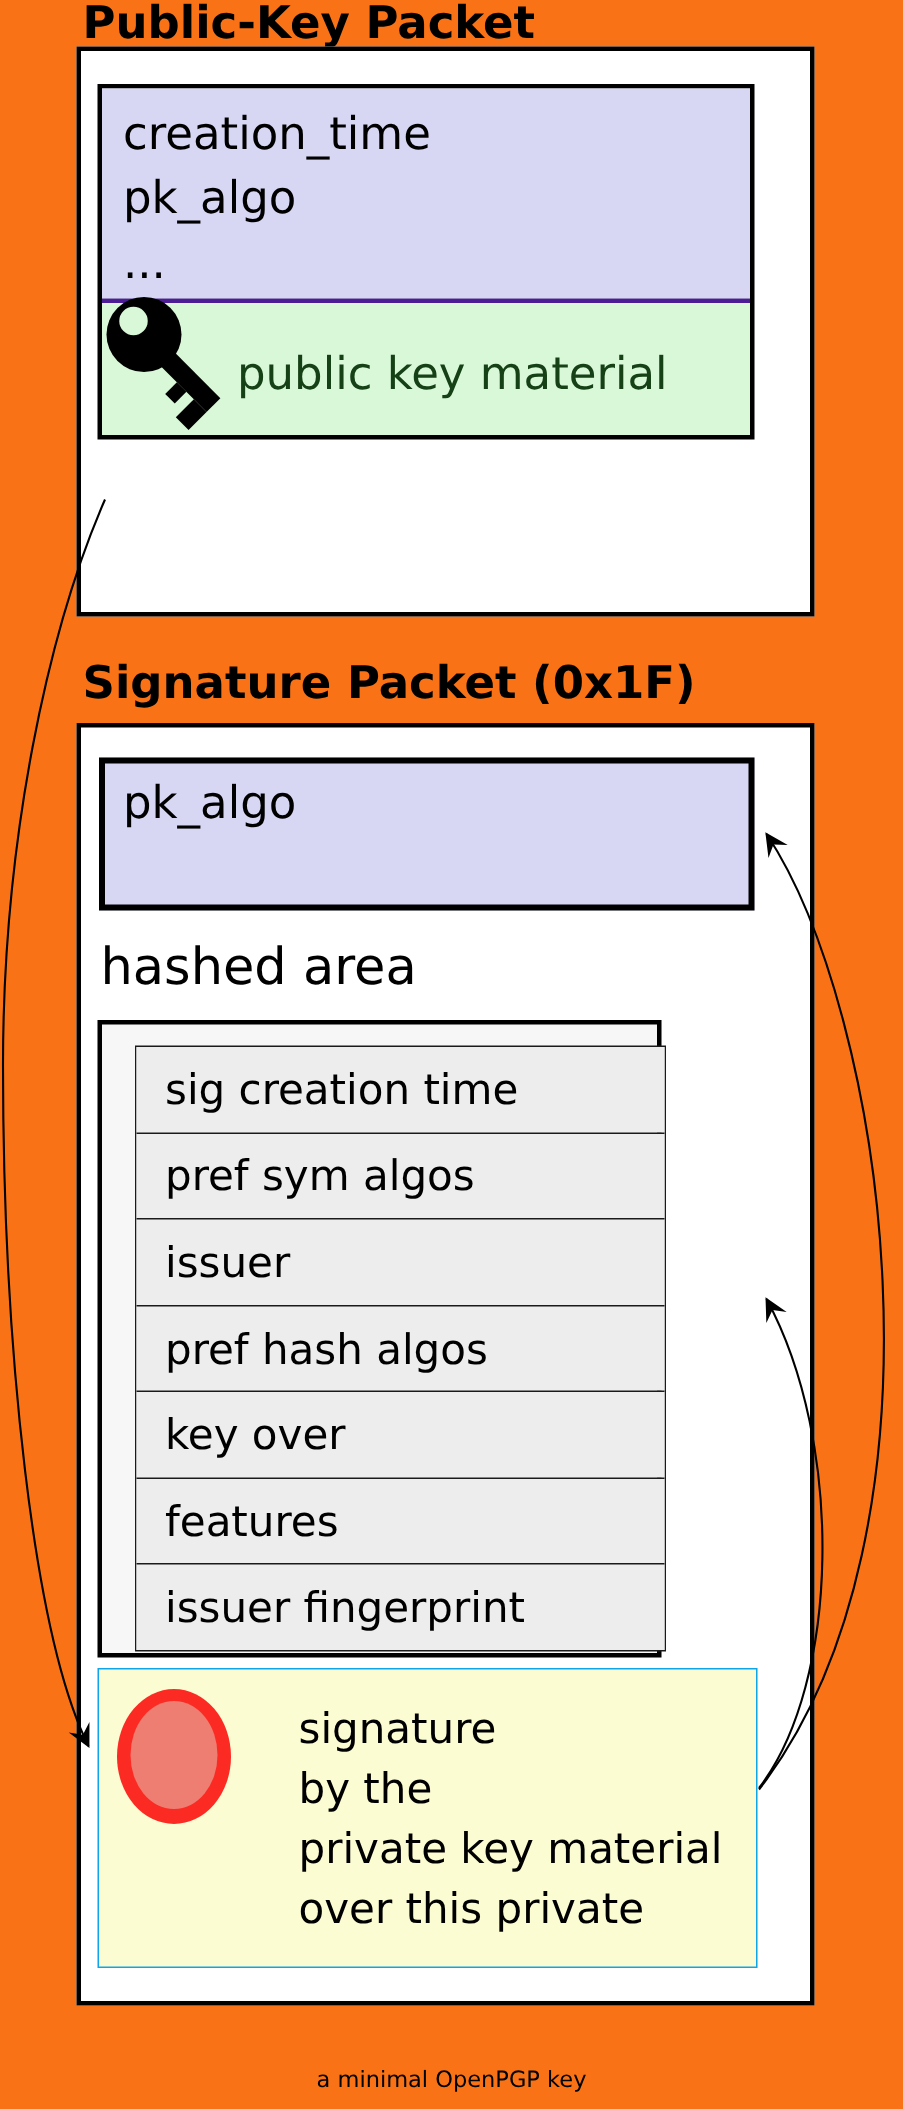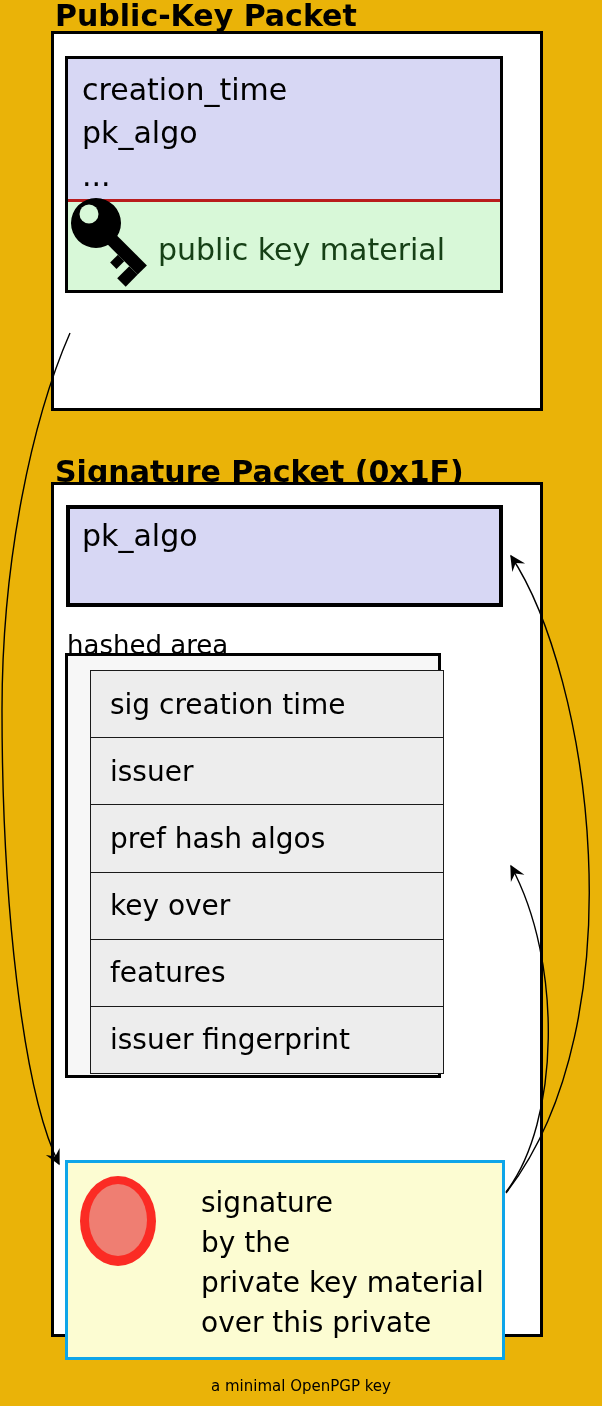--- a/index.html
+++ b/index.html
@@ -1,38 +1,38 @@
 <!DOCTYPE html>
 <html style="--lavender: #d7d7f4; --green-fill: #d8f8d8; --green-text: #164016; --yellow: #fcfcd2; --hashed-fill: #f7f7f7; --row-fill: #ededed; --seal-ring: #fb2b24; --seal-fill: #ef7e72;"><head>
 <meta charset="utf-8">
 <style>
   html,body{margin:0;padding:0;background:#ffffff;}
   .canvas{
-    position:relative;width:602px;height:1406px;background:#eab308;overflow:hidden;
+    position:relative;width:602px;height:1406px;background:#f97316;overflow:hidden;
     font-family:"DejaVu Sans","Liberation Sans",sans-serif;color:#000;
   }
   .abs{position:absolute;box-sizing:border-box;}
   .pkt-title{font-weight:bold;font-size:30px;line-height:32px;white-space:nowrap;}
   .outer-box{border:3px solid #000;background:#fff;}
   .field-stack{border:3px solid #000;}
   .lav{background:var(--lavender,#d7d7f4);}
   .field-text{font-size:30px;line-height:43px;white-space:nowrap;}
   .pub-fields{padding:9px 0 0 14px;}
-  .green-part{background:var(--green-fill,#d8f8d8);border-top:3px solid #b91c1c;}
+  .green-part{background:var(--green-fill,#d8f8d8);border-top:3px solid #4c1d95;}
   .green-label{color:var(--green-text,#164016);font-size:30px;white-space:nowrap;}
   .sig-fields-box{border:4px solid #000;padding:5px 0 0 12px;}
-  .hashed-label{font-size:26px;line-height:34px;white-space:nowrap;}
+  .hashed-label{font-size:34px;line-height:34px;white-space:nowrap;}
   .hashed-box{border:3px solid #000;background:var(--hashed-fill,#f7f7f7);}
   .subpacket-table{border:1.5px solid #1a1a1a;display:flex;flex-direction:column;}
   .subpacket-row{
     flex:1;background:var(--row-fill,#ededed);display:flex;align-items:center;
     padding-left:19px;font-size:28px;white-space:nowrap;border-top:1.5px solid #1a1a1a;
   }
   .subpacket-row:first-child{border-top:none;}
-  .yellow-box{border:3px solid #0ea5e9;background:var(--yellow,#fcfcd2);margin-top:48px;}
+  .yellow-box{border:1px solid #0ea5e9;background:var(--yellow,#fcfcd2);}
   .sig-lines{font-size:28px;line-height:40px;white-space:nowrap;}
   .caption{width:100%;text-align:center;font-size:15px;line-height:28px;}
   svg{display:block;}
   .overlay{position:absolute;left:0;top:0;pointer-events:none;}
   .arrow-path{fill:none;stroke:#000;stroke-width:1.4;}
 </style>
 </head>
 <body>
 
 <div class="canvas">
@@ -55,33 +55,34 @@
   <svg class="abs" style="left:70px;top:197px;" width="88" height="94" viewBox="0 0 88 94">
     <g transform="rotate(45 26 26)" fill="#000">
       <circle cx="26" cy="26" r="25"></circle>
       <rect x="46" y="20" width="46" height="13"></rect>
       <rect x="64" y="33" width="9" height="11"></rect>
       <rect x="80" y="33" width="12" height="17"></rect>
     </g>
     <circle cx="19" cy="17" r="9.5" style="fill:var(--green-fill,#d8f8d8);"></circle>
   </svg>
 
-  <div class="abs pkt-title" style="left:55px;top:456px;">Signature Packet (0x1F)</div>
+  <div class="abs pkt-title" style="left:55px;top:440px;">Signature Packet (0x1F)</div>
 
   <div class="abs outer-box" style="left:51px;top:482px;width:492px;height:855px;"></div>
 
   <div class="abs lav sig-fields-box" style="left:66px;top:505px;width:437px;height:102px;">
     <div class="field-text">pk_algo</div>
   </div>
 
   <div class="abs hashed-label" style="left:67px;top:628px;">hashed area</div>
 
-  <div class="abs hashed-box" style="left:65px;top:653px;width:376px;height:425px;">
+  <div class="abs hashed-box" style="left:65px;top:680px;width:376px;height:425px;">
     <div class="abs subpacket-table" style="left:22px;top:14px;width:354px;height:404px;">
       <div class="subpacket-row">sig creation time</div>
+      <div class="subpacket-row">pref sym algos</div>
       <div class="subpacket-row">issuer</div>
       <div class="subpacket-row">pref hash algos</div>
       <div class="subpacket-row">key over</div>
       <div class="subpacket-row">features</div>
       <div class="subpacket-row">issuer fingerprint</div>
     </div>
   </div>
 
   <div class="abs yellow-box" style="left:65px;top:1112px;width:440px;height:200px;">
 

